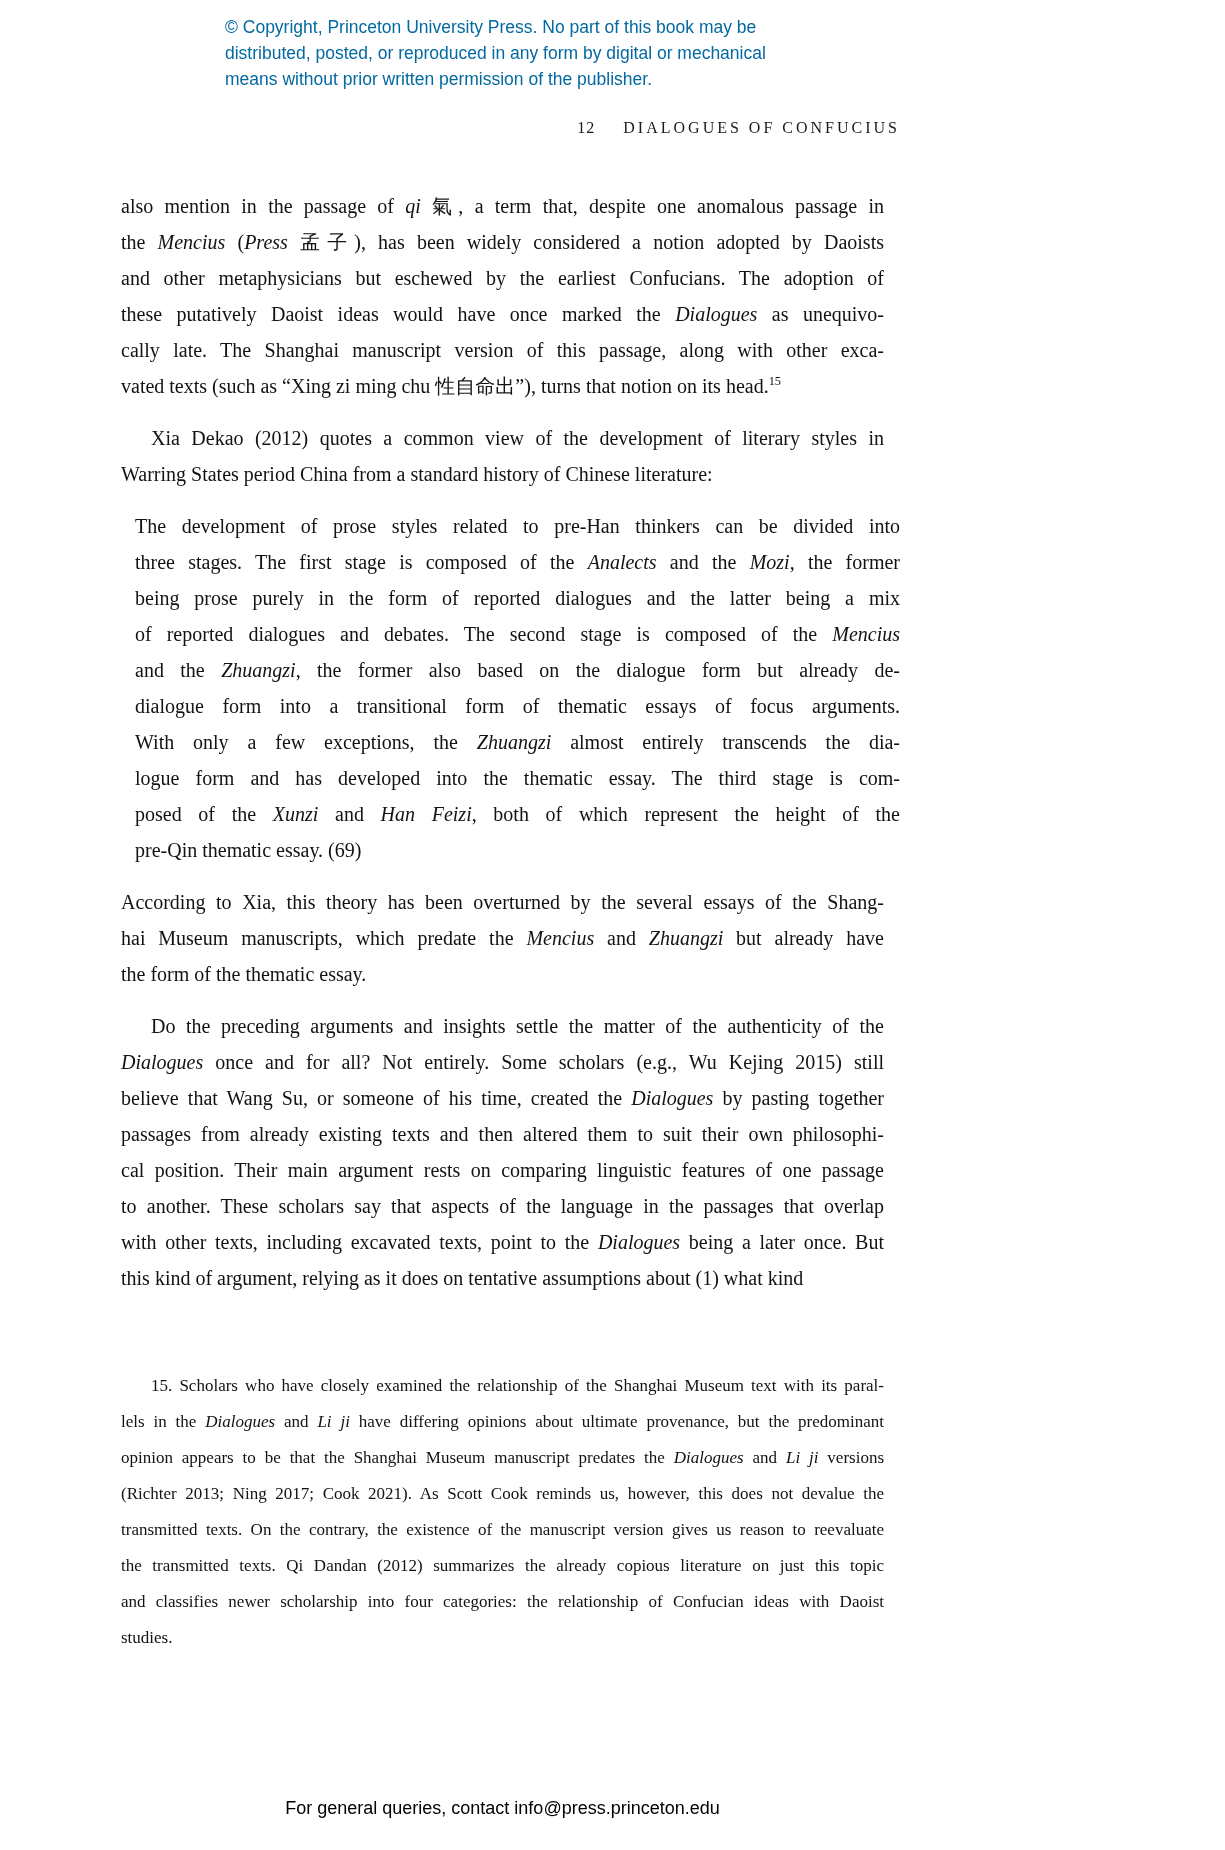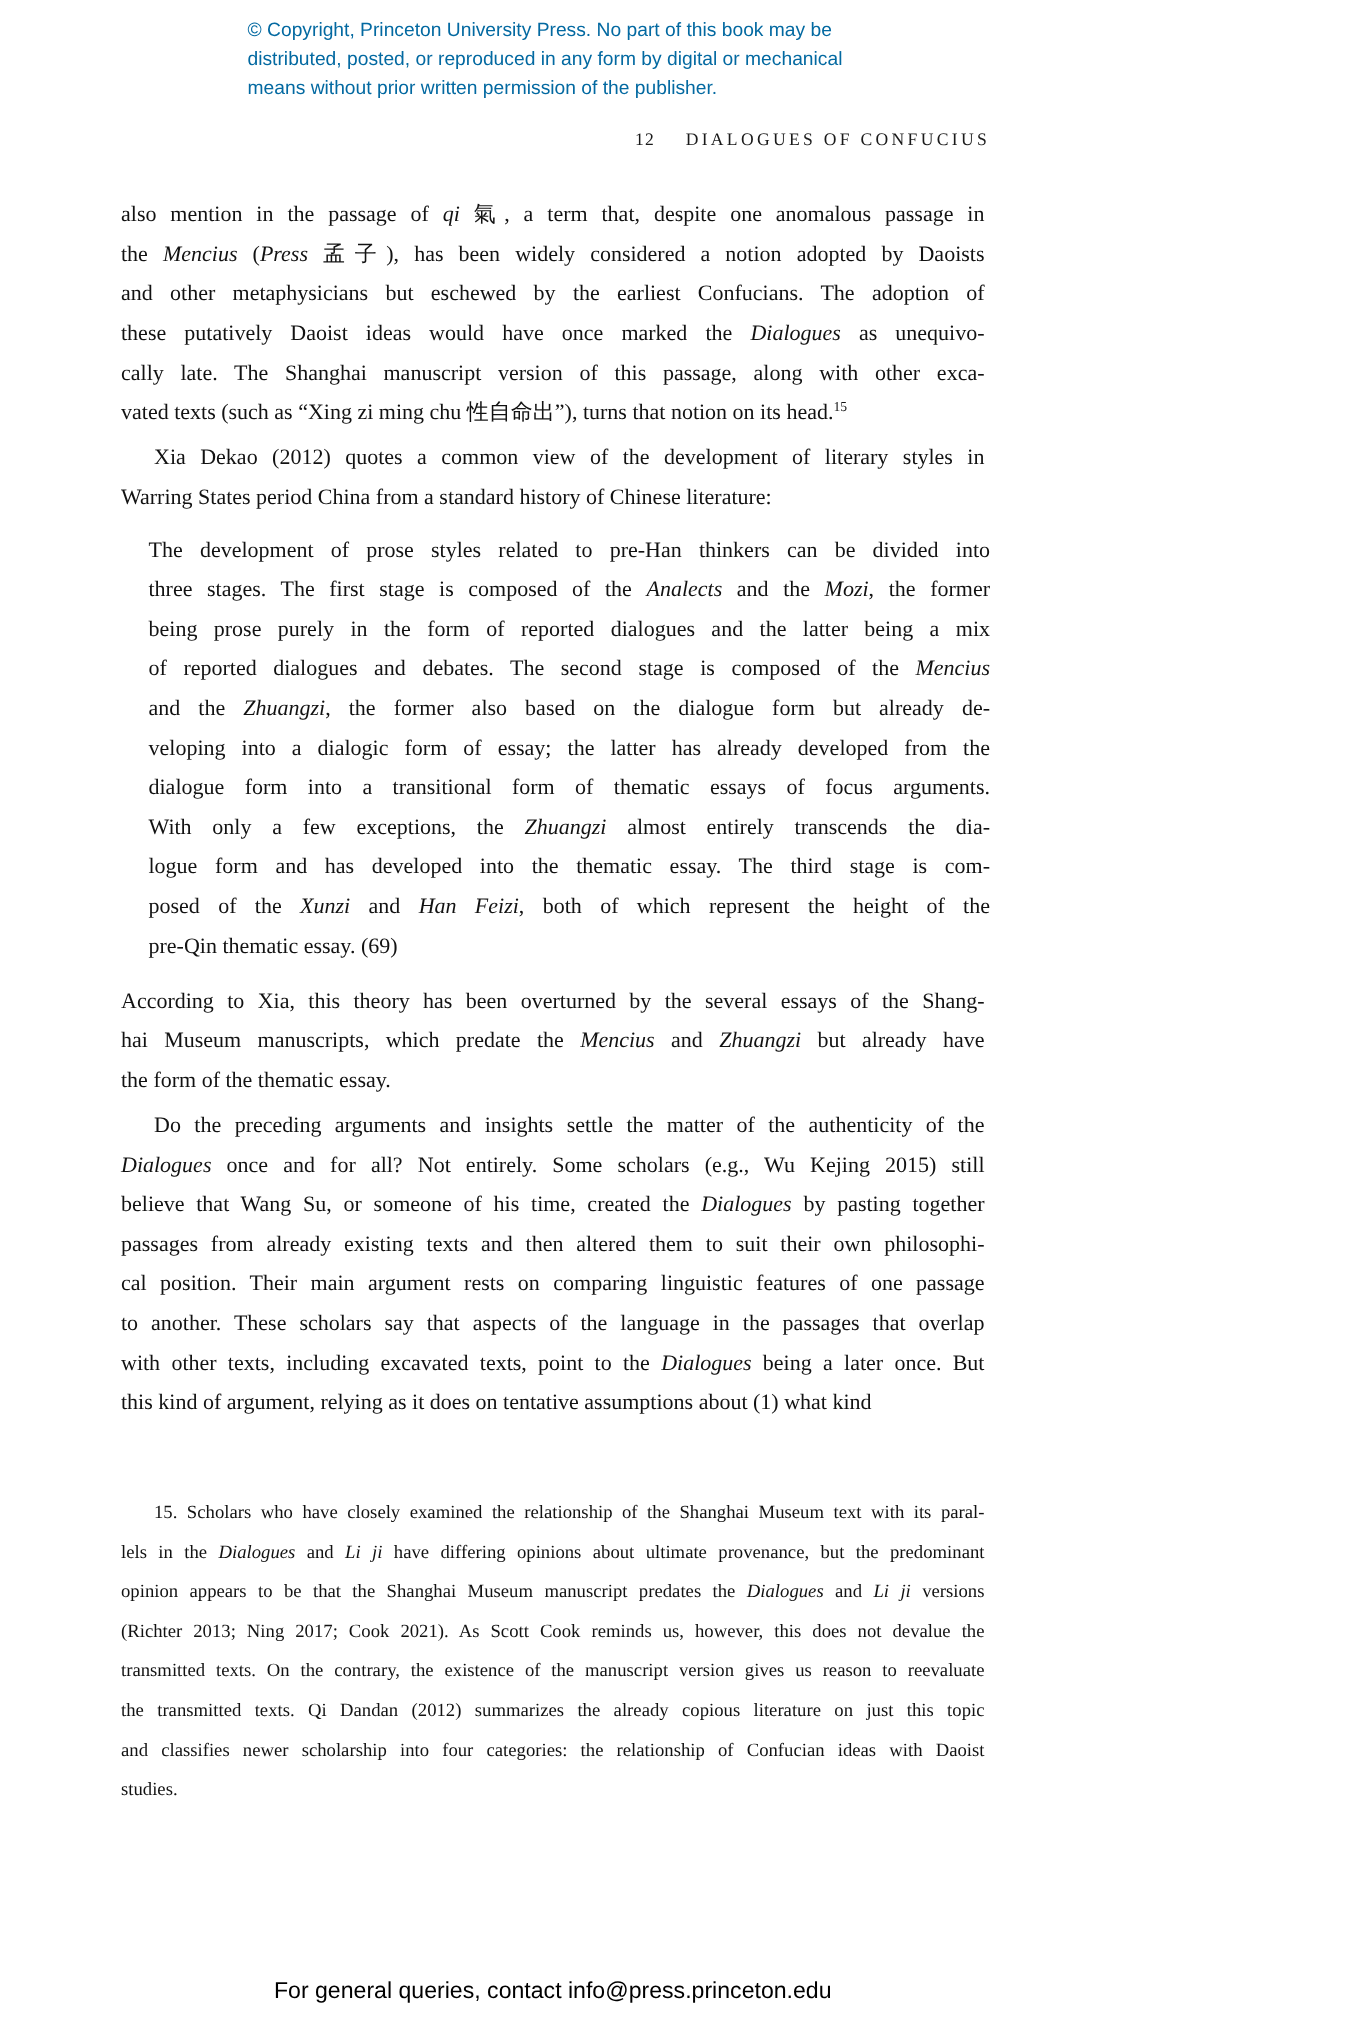--- a/index.html
+++ b/index.html
@@ -34,41 +34,41 @@
     color: #1a1a1a;
   }
   .runhead .num { letter-spacing: 1px; margin-right: 28px; }
   .textcol {
     position: absolute;
     left: 105px;
     width: 795px;
   }
   #body-container { top: 172px; }
   #footnote-container { top: 1352px; }
-  .para { margin: 5px; }
+  .para { margin: 16px; }
   .para.quote { margin: 12px 0 14px 30px; }
   .line {
     font-size: 20px;
     line-height: 36px;
     text-align: justify;
     text-align-last: justify;
     white-space: nowrap;
   }
   .line.last { text-align: right; text-align-last: left; }
   .para.indent .line:first-child { text-indent: 30px; }
   #footnote-container .line { font-size: 17px; line-height: 36px; word-spacing: -0.5px; }
   sup { font-size: 0.62em; vertical-align: super; line-height: 0; }
   .footer {
     position: absolute;
     top: 1798px;
     left: 105px;
     width: 795px;
     text-align: center;
     font-family: "Liberation Sans", sans-serif;
-    font-size: 21px;
+    font-size: 18px;
     color: #000;
   }
 </style>
 </head>
 <body>
 
 <div class="page">
 
   <div class="copyright">
     <div>© Copyright, Princeton University Press. No part of this book may be</div>
@@ -92,21 +92,20 @@
       <div class="para indent">
         <div class="line"><span>Xia Dekao (2012) quotes a common view of the development of literary styles in</span></div>
         <div class="line last"><span>Warring States period China from a standard history of Chinese literature:</span></div>
       </div>
       <div class="para quote">
         <div class="line"><span>The development of prose styles related to pre-Han thinkers can be divided into</span></div>
         <div class="line"><span>three stages. The first stage is composed of the </span><i>Analects</i><span> and the </span><i>Mozi</i><span>, the former</span></div>
         <div class="line"><span>being prose purely in the form of reported dialogues and the latter being a mix</span></div>
         <div class="line"><span>of reported dialogues and debates. The second stage is composed of the </span><i>Mencius</i></div>
         <div class="line"><span>and the </span><i>Zhuangzi</i><span>, the former also based on the dialogue form but already de-</span></div>
-        <div class="line"><span>veloping into a dialogic form of essay; the latter has already developed from the</span></div>
         <div class="line"><span>dialogue form into a transitional form of thematic essays of focus arguments.</span></div>
         <div class="line"><span>With only a few exceptions, the </span><i>Zhuangzi</i><span> almost entirely transcends the dia-</span></div>
         <div class="line"><span>logue form and has developed into the thematic essay. The third stage is com-</span></div>
         <div class="line"><span>posed of the </span><i>Xunzi</i><span> and </span><i>Han Feizi</i><span>, both of which represent the height of the</span></div>
         <div class="line last"><span>pre-Qin thematic essay. (69)</span></div>
       </div>
       <div class="para">
         <div class="line"><span>According to Xia, this theory has been overturned by the several essays of the Shang-</span></div>
         <div class="line"><span>hai Museum manuscripts, which predate the </span><i>Mencius</i><span> and </span><i>Zhuangzi</i><span> but already have</span></div>
         <div class="line last"><span>the form of the thematic essay.</span></div>

